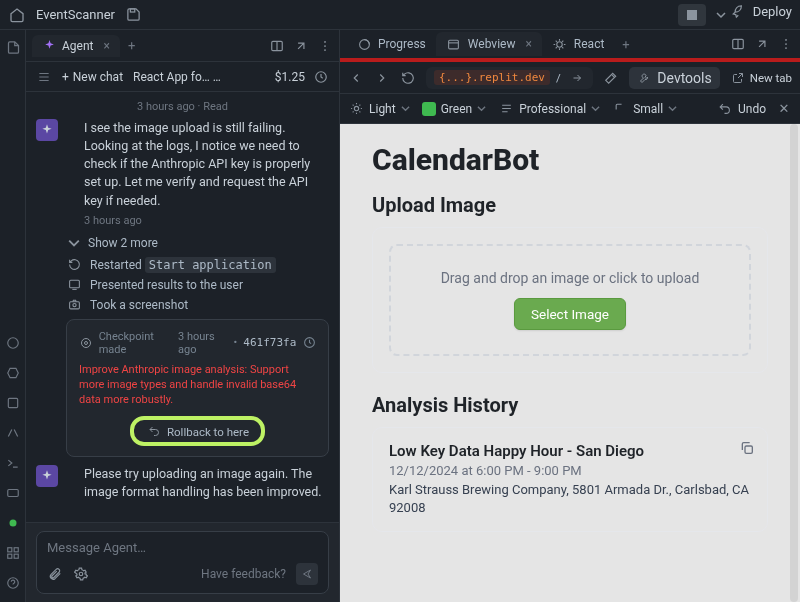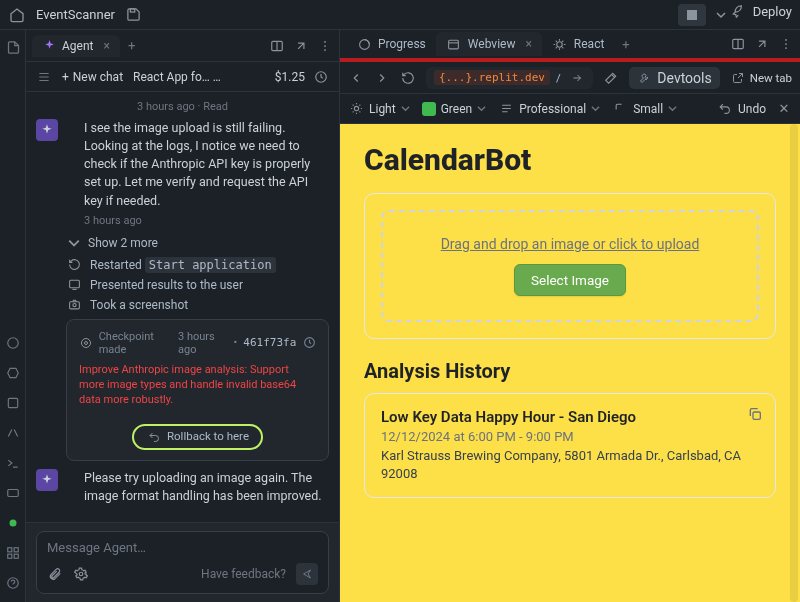--- a/index.html
+++ b/index.html
@@ -63,21 +63,21 @@
 .msg-body { font-size: 12.5px; line-height: 1.45; color: #c9d1d9; }
 .msg-time { font-size: 11px; color: #6e7681; margin-top: 4px; }
 .show-more { display: flex; align-items: center; gap: 6px; font-size: 12px; color: #adbac7; margin: 6px 0 6px 30px; }
 .act-line { display: flex; align-items: center; gap: 8px; font-size: 12px; color: #adbac7; margin: 4px 0 4px 30px; }
 .act-line .mono { font-family: ui-monospace, Menlo, monospace; background: #2d333b; padding: 1px 4px; border-radius: 3px; }
 .checkpoint { border: 1px solid #373e47; border-radius: 8px; padding: 10px 12px; margin: 6px 0 8px 30px; background: #22272e; }
 .ck-head { display: flex; align-items: center; gap: 6px; font-size: 11px; color: #768390; margin-bottom: 6px; }
 .ck-hash { font-family: ui-monospace, monospace; color: #adbac7; }
 .ck-head-r { margin-left: auto; color: #768390; }
 .ck-msg { font-size: 11px; color: #ef4444; line-height: 1.4; }
-.rollback { margin: 16px auto 0; border: 2px solid #bef264; border-radius: 14px; padding: 3px 12px; font-size: 11.5px; display: flex; align-items: flex-start; gap: 5px; width: fit-content; color: #adbac7; }
+.rollback { margin: 8px auto 0; border: 4px solid #bef264; border-radius: 14px; padding: 3px 12px; font-size: 11.5px; display: flex; align-items: flex-end; gap: 5px; width: fit-content; color: #adbac7; }
 .scroll-pill { position: absolute; left: 50%; transform: translateX(-50%); bottom: 68px; background: #2d333b; border: 1px solid #444c56; border-radius: 14px; padding: 3px 10px; font-size: 11px; display: flex; align-items: center; gap: 4px; }
 .composer { border-top: 1px solid #2d333b; padding: 8px 10px; background: #22272e; }
 .composer-in { background: #1c2128; border: 1px solid #373e47; border-radius: 8px; padding: 8px 10px; }
 .compose-text { color: #6e7681; font-size: 13px; }
 .compose-row { display: flex; align-items: center; gap: 10px; margin-top: 8px; color: #6e7681; font-size: 12px; }
 .compose-row .feedback { margin-left: auto; }
 .send-ic { width: 22px; height: 22px; border-radius: 4px; background: #2d333b; display: flex; align-items: center; justify-content: center; }
 
 .panel-right { flex: 1; display: flex; flex-direction: column; background: #1c2128; }
 .r-tabbar { height: 32px; display: flex; align-items: center; border-bottom: 4px solid #b91c1c; padding: 0 6px; }
@@ -89,25 +89,25 @@
 .url-host { background: #3d2b2b; color: #f0883e; padding: 1px 5px; border-radius: 3px; font-family: ui-monospace, monospace; font-size: 11px; }
 .devtools-btn { display: flex; align-items: center; gap: 4px; background: #2d333b; padding: 3px 8px; border-radius: 5px; font-size: 14px; }
 .newtab-btn { display: flex; align-items: center; gap: 4px; font-size: 11.5px; }
 .stylebar { height: 30px; display: flex; align-items: center; padding: 0 8px; gap: 6px; border-bottom: 1px solid #2d333b; }
 .style-item { display: flex; align-items: center; gap: 5px; font-size: 12px; color: #c9d1d9; }
 .chev { color: #6e7681; margin-right: 6px; }
 .swatch { width: 14px; height: 14px; border-radius: 3px; background: #3fb950; }
 .style-right { margin-left: auto; display: flex; align-items: center; gap: 10px; }
 .undo-btn { display: flex; align-items: center; gap: 5px; font-size: 12px; }
 
-.webview { flex: 1; background: #fde047; color: #1f2328; overflow: hidden; padding: 18px 24px; position: relative; }
+.webview { flex: 1; background: #e5e5e5; color: #1f2328; overflow: hidden; padding: 18px 32px; position: relative; }
 .wv-title { font-size: 30px; font-weight: 800; margin-bottom: 16px; }
 .wv-h2 { font-size: 20px; font-weight: 700; margin-bottom: 10px; }
 .upload-card { border: 1px solid #e5e7eb; border-radius: 10px; padding: 16px; margin-bottom: 20px; }
-.dropzone { border: 2px dashed #d1d5db; border-radius: 8px; padding: 24px 10px; text-align: center; color: #6b7280; font-size: 14px; text-decoration: underline; }
+.dropzone { border: 2px dashed #d1d5db; border-radius: 8px; padding: 24px 10px; text-align: center; color: #6b7280; font-size: 14px; }
 .select-btn { background: #6aaa4f; color: #fff; border: 1px solid #5a9a3f; padding: 7px 16px; border-radius: 6px; font-size: 13.5px; margin-top: 12px; display: inline-block; box-shadow: 0 1px 2px rgba(0,0,0,.1); }
 .hist-card { border: 1px solid #e5e7eb; border-radius: 10px; padding: 14px 16px; position: relative; }
 .hist-title { font-size: 15px; font-weight: 600; color: #1f2328; }
 .hist-time { font-size: 13px; color: #6b7280; margin-top: 3px; }
 .hist-loc { font-size: 13px; color: #374151; margin-top: 3px; line-height: 1.4; }
 .hist-copy { position: absolute; right: 12px; top: 12px; color: #6b7280; }
 .wv-scroll { position: absolute; right: 2px; top: 0; bottom: 0; width: 8px; background: rgba(0,0,0,.08); border-radius: 4px; }
 
 svg { flex-shrink: 0; }
 </style>
@@ -569,20 +569,21 @@
             </span>
           <span>Undo</span>
         </div>
         <span class="ic">✕</span>
       </div>
     </div>
 
     <div class="webview">
       <div class="wv-title">CalendarBot</div>
 
+      <div class="wv-h2">Upload Image</div>
       <div class="upload-card">
         <div class="dropzone">
           <div>Drag and drop an image or click to upload</div>
           <div class="select-btn">Select Image</div>
         </div>
       </div>
 
       <div class="wv-h2">Analysis History</div>
       <div class="hist-card">
         <div class="hist-title">Low Key Data Happy Hour - San Diego</div>

